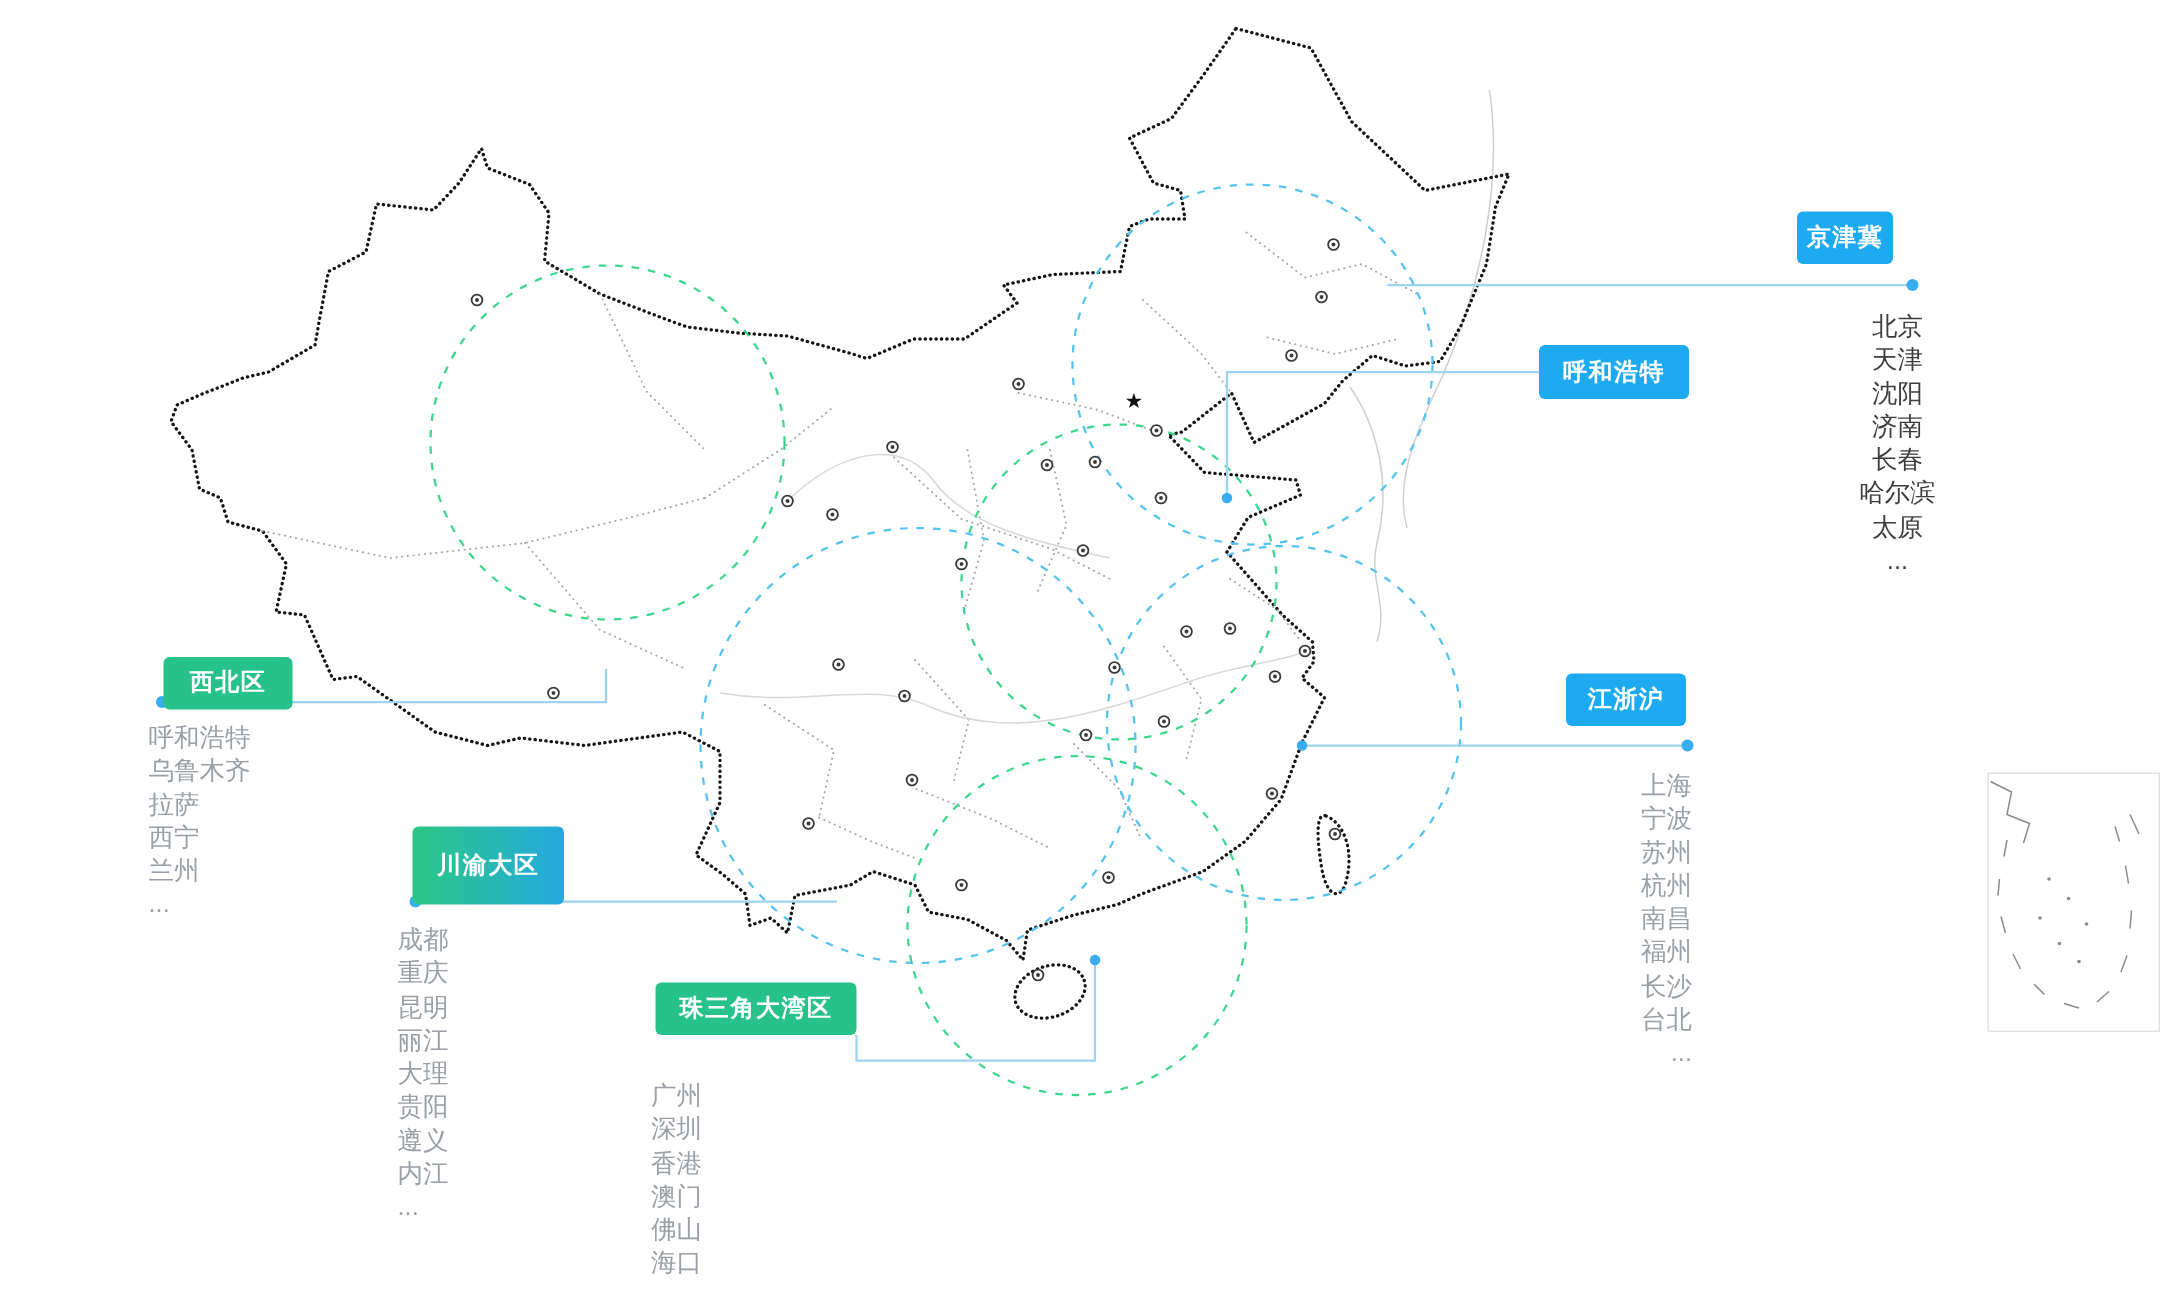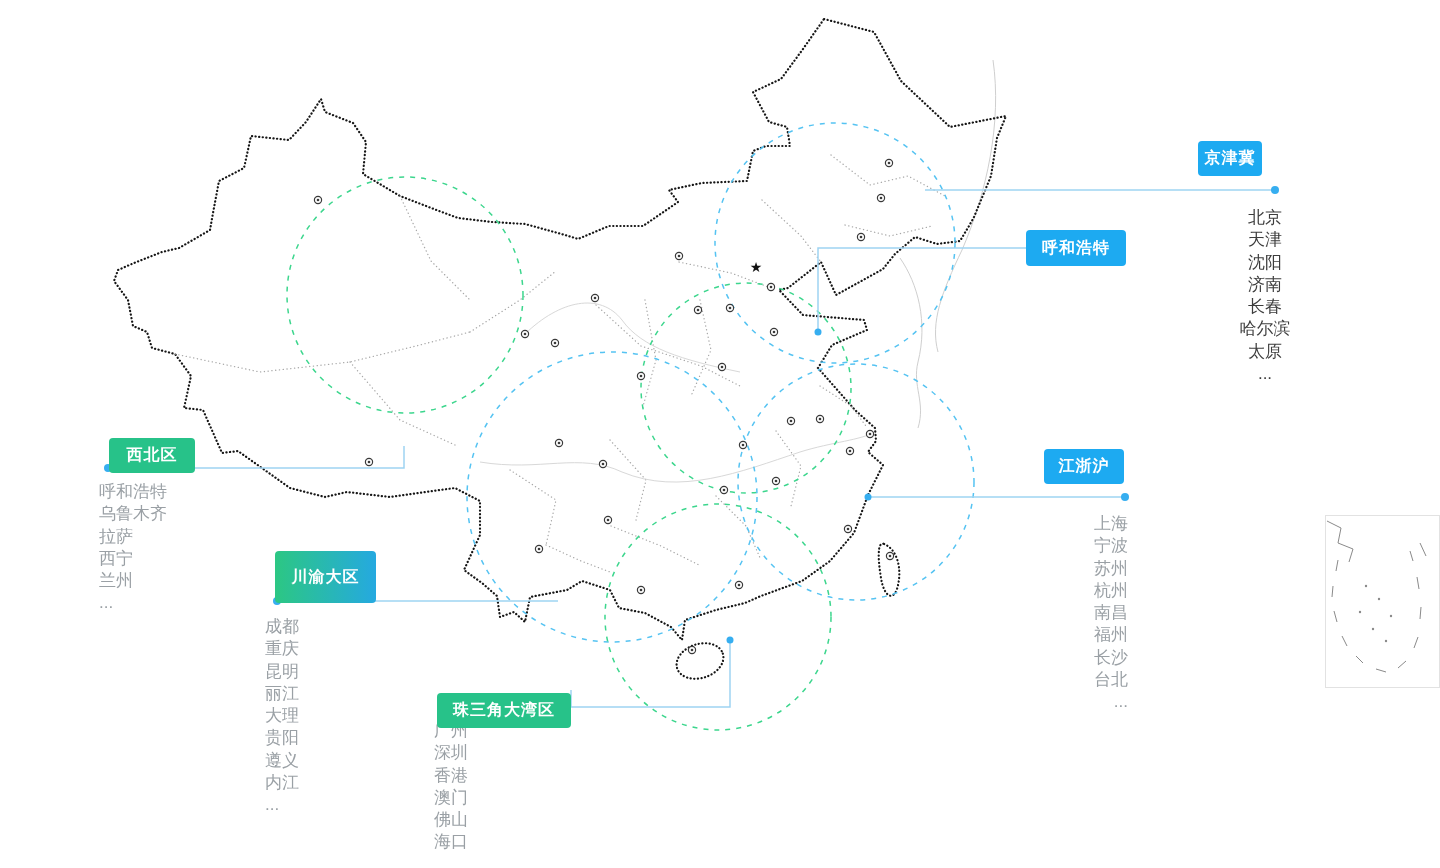--- a/index.html
+++ b/index.html
@@ -16,21 +16,21 @@
     border-radius:4px;cursor:pointer;z-index:3;user-select:none;
   }
   .badge-blue{background:#1daaf1;}
   .badge-green{background:#27c289;}
   .badge-gradient{background:linear-gradient(90deg,#2cc783,#25a9e0);}
   #badge-jingjinji{left:1198px;top:141px;width:64px;height:35px;}
   #badge-huazhong{left:1026px;top:230px;width:100px;height:36px;}
   #badge-jiangzhehu{left:1044px;top:449px;width:80px;height:35px;font-family:Liberation Mono, monospace;}
   #badge-xibei{left:109px;top:438px;width:86px;height:35px;}
   #badge-chuanyu{left:275px;top:551px;width:101px;height:52px;}
-  #badge-zhusanjiao{left:437px;top:655px;width:134px;height:35px;margin-top:38px;}
+  #badge-zhusanjiao{left:437px;top:655px;width:134px;height:35px;}
 
   
   .citylist{position:absolute;font-size:17px;color:#9aa0a5;z-index:2;}
   .citylist .city{height:22.3px;line-height:22.3px;white-space:nowrap;}
   .citylist.dark .city{color:#3d3d3d;}
   #list-jingjinji{left:1205px;top:207px;width:120px;text-align:center;}
   #list-huazhong{left:1028px;top:296px;width:100px;text-align:right;}
   #list-jiangzhehu{left:1028px;top:513px;width:100px;text-align:right;}
   #list-xibei{left:99px;top:481px;width:130px;text-align:left;}
   #list-chuanyu{left:265px;top:616px;width:100px;text-align:left;}

